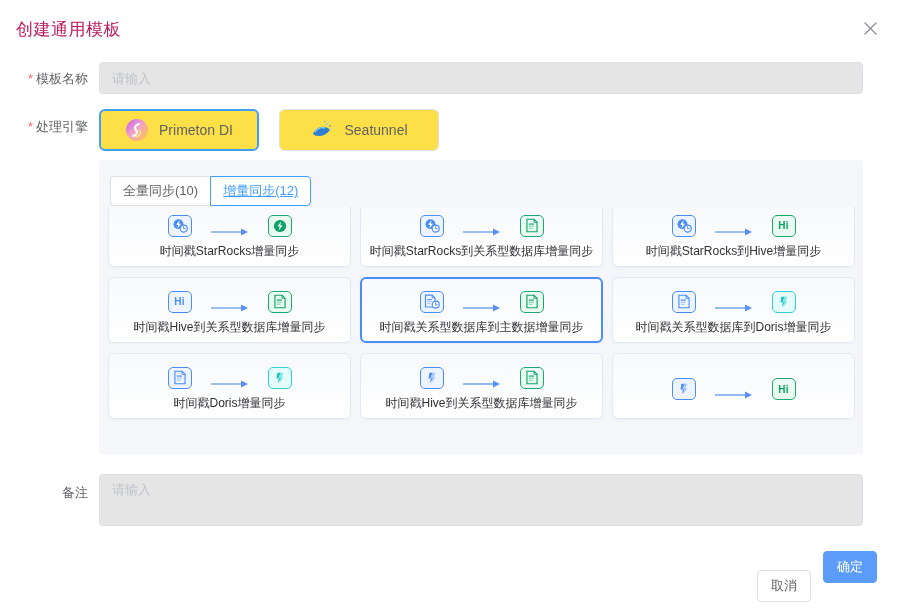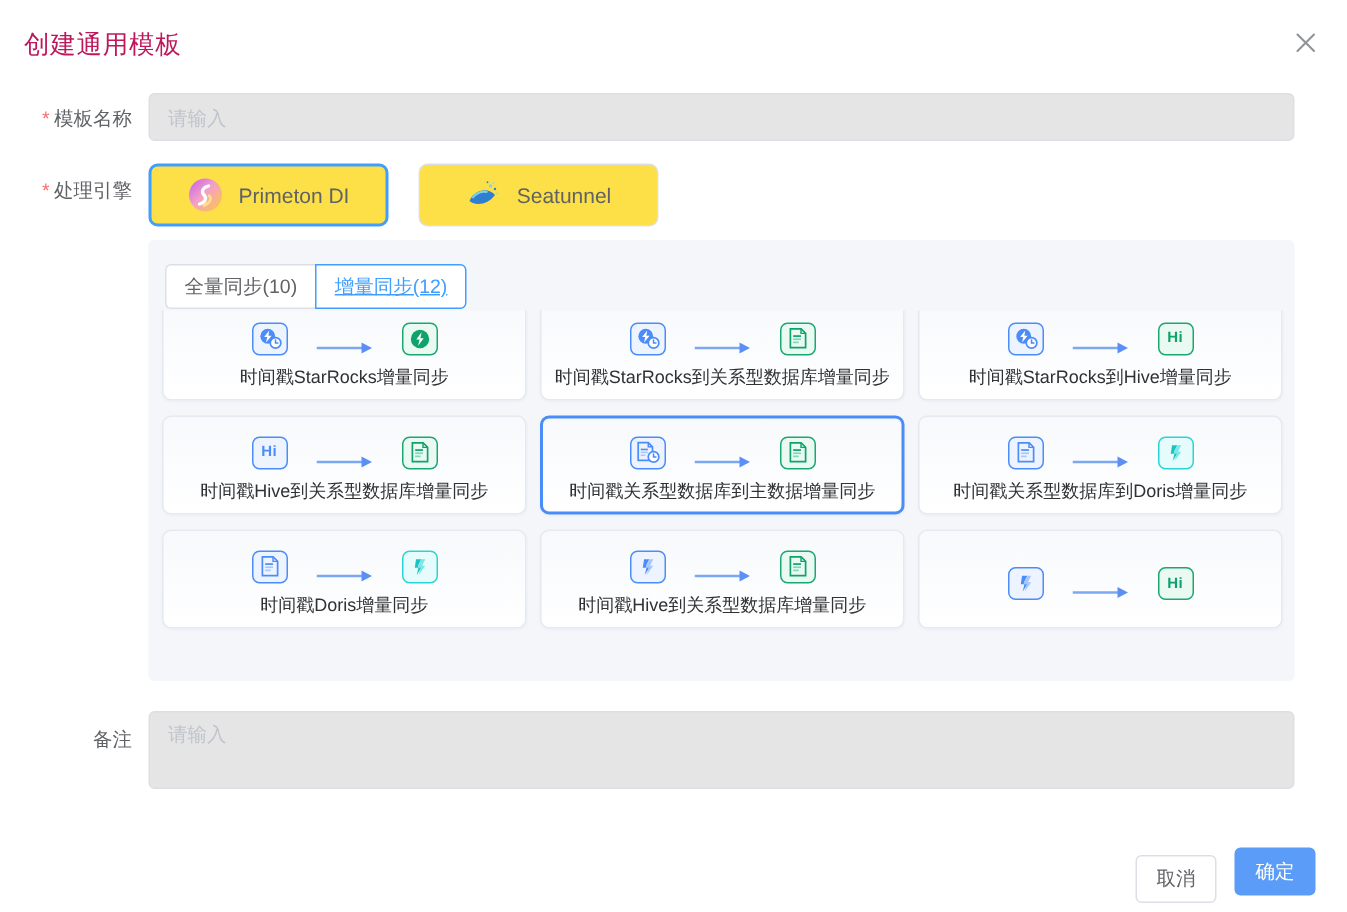--- a/index.html
+++ b/index.html
@@ -126,21 +126,21 @@
   .ico.green .hitxt { color:#0fa36b; }
   .ico.blue  .hitxt { color:#4b8df8; }
 
   
   .footer-btn {
     position:absolute; height:32px; border-radius:4px;
     font-size:13px; cursor:pointer;
     display:flex; align-items:center; justify-content:center;
   }
   .btn-cancel { border:1px solid #dcdfe6; background:#fff; color:#606266;margin-top:19px; }
-  .btn-ok { border:1px solid #5b9cf8; background:#5b9cf8; color:#fff;margin-top:14px; }
+  .btn-ok { border:1px solid #5b9cf8; background:#5b9cf8; color:#fff; }
 </style>
 </head>
 <body>
 
 <div class="dlg-header">
   <div class="dlg-title">创建通用模板</div>
   <div class="close-btn">
     <svg width="13" height="13" viewBox="0 0 13 13" aria-hidden="true">
       <path d="M1 1 L12 12 M12 1 L1 12" stroke="#909399" stroke-width="1.4" stroke-linecap="round"></path>
     </svg>

